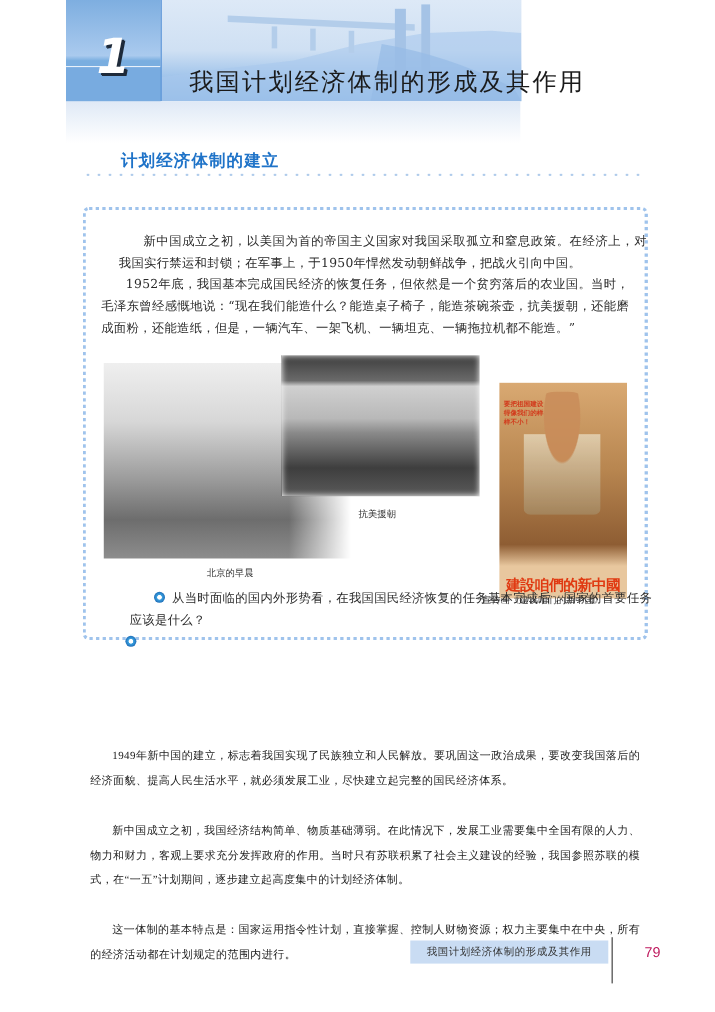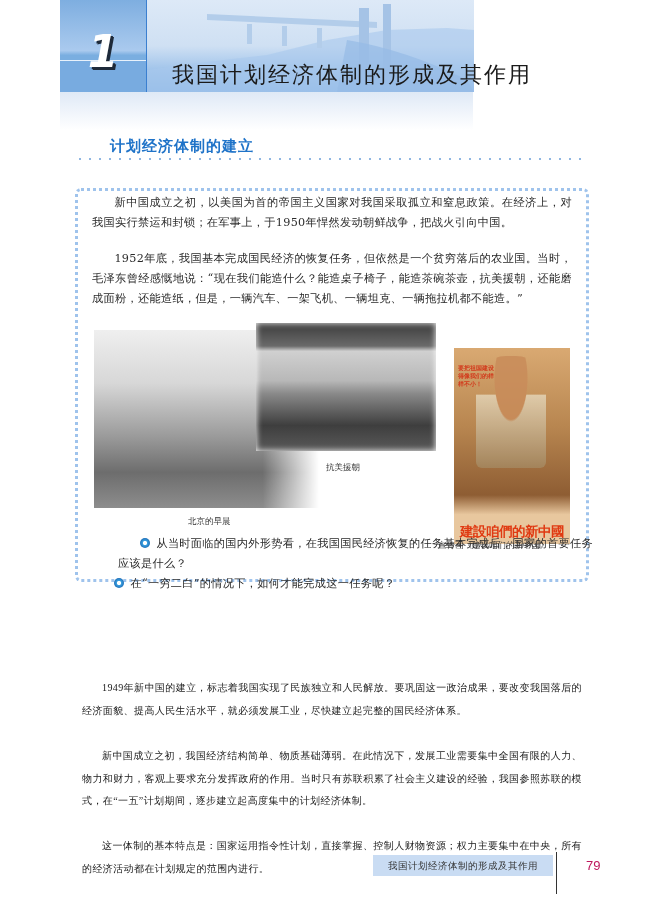--- a/index.html
+++ b/index.html
@@ -95,40 +95,40 @@
     </svg>
   </div>
 </div>
 <div class="banner-title">我国计划经济体制的形成及其作用</div>
 <div class="banner-fade"></div>
 
 <div class="section-title">计划经济体制的建立</div>
 <div class="section-rule"></div>
 
 <div class="info-box"></div>
-<div class="box-para" style="top:193px;">新中国成立之初，以美国为首的帝国主义国家对我国采取孤立和窒息政策。在经济上，对我国实行禁运和封锁；在军事上，于1950年悍然发动朝鲜战争，把战火引向中国。</div>
+<div class="box-para" style="top:210px;margin-left:16px;">新中国成立之初，以美国为首的帝国主义国家对我国采取孤立和窒息政策。在经济上，对我国实行禁运和封锁；在军事上，于1950年悍然发动朝鲜战争，把战火引向中国。</div>
 <div class="box-para" style="top:249px;">1952年底，我国基本完成国民经济的恢复任务，但依然是一个贫穷落后的农业国。当时，毛泽东曾经感慨地说：“现在我们能造什么？能造桌子椅子，能造茶碗茶壶，抗美援朝，还能磨成面粉，还能造纸，但是，一辆汽车、一架飞机、一辆坦克、一辆拖拉机都不能造。”</div>
 
 <div class="photo photo-beijing"></div>
 <div class="photo photo-korea"></div>
 <div class="photo photo-poster">
   <div class="poster-figure"></div>
   <div class="poster-slogan">要把祖国建设得像我们的样样不小！</div>
   <div class="poster-title">建設咱們的新中國</div>
 </div>
 
 <div class="caption" style="left:188px; top:516px;">北京的早晨</div>
 <div class="caption" style="left:326px; top:462px;">抗美援朝</div>
 <div class="caption" style="left:438px; top:516px;margin-top:24px;">宣传画《建设咱们的新中国》</div>
 
 <div class="question" style="top:534px;margin-left:26px;">
   <span class="q-bullet"></span><span>从当时面临的国内外形势看，在我国国民经济恢复的任务基本完成后，国家的首要任务应该是什么？</span>
 </div>
 <div class="question" style="top:574px;">
-  <span class="q-bullet"></span><span>在“一穷二白”的情况下，如何才能完成这一任务呢？</span>
+  <span class="q-bullet"></span>
 </div>
 
 <div class="body-para" style="top:633px;">1949年新中国的建立，标志着我国实现了民族独立和人民解放。要巩固这一政治成果，要改变我国落后的经济面貌、提高人民生活水平，就必须发展工业，尽快建立起完整的国民经济体系。</div>
 <div class="body-para" style="top:701px;">新中国成立之初，我国经济结构简单、物质基础薄弱。在此情况下，发展工业需要集中全国有限的人力、物力和财力，客观上要求充分发挥政府的作用。当时只有苏联积累了社会主义建设的经验，我国参照苏联的模式，在“一五”计划期间，逐步建立起高度集中的计划经济体制。</div>
 <div class="body-para" style="top:791px;">这一体制的基本特点是：国家运用指令性计划，直接掌握、控制人财物资源；权力主要集中在中央，所有的经济活动都在计划规定的范围内进行。</div>
 
 <div class="footer-label">我国计划经济体制的形成及其作用</div>
 <div class="footer-divider"></div>
 <div class="page-number">79</div>
 

